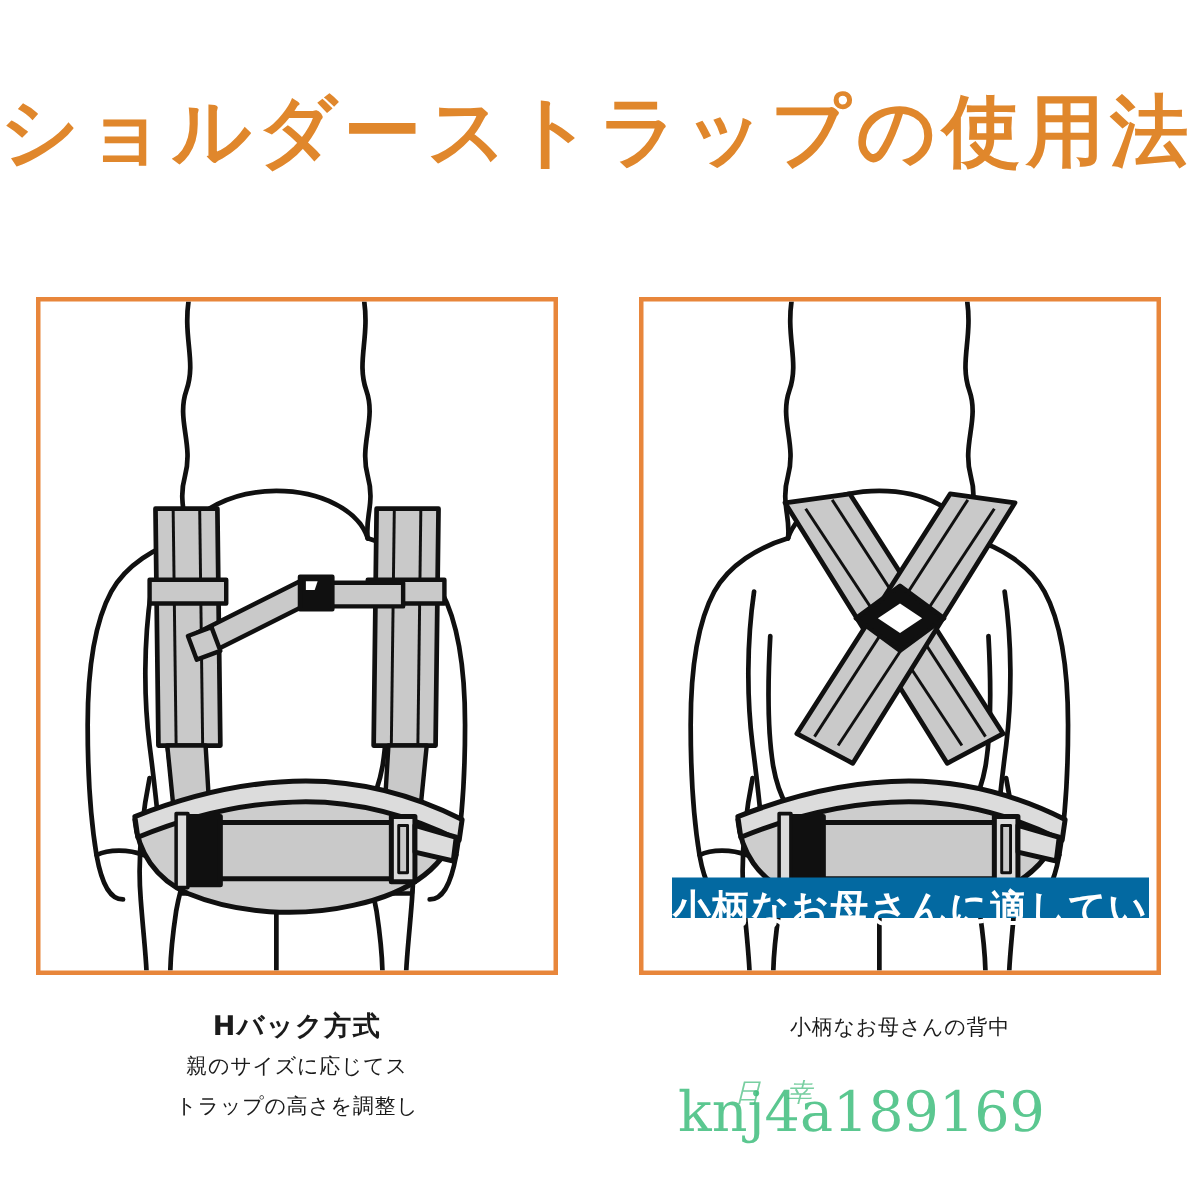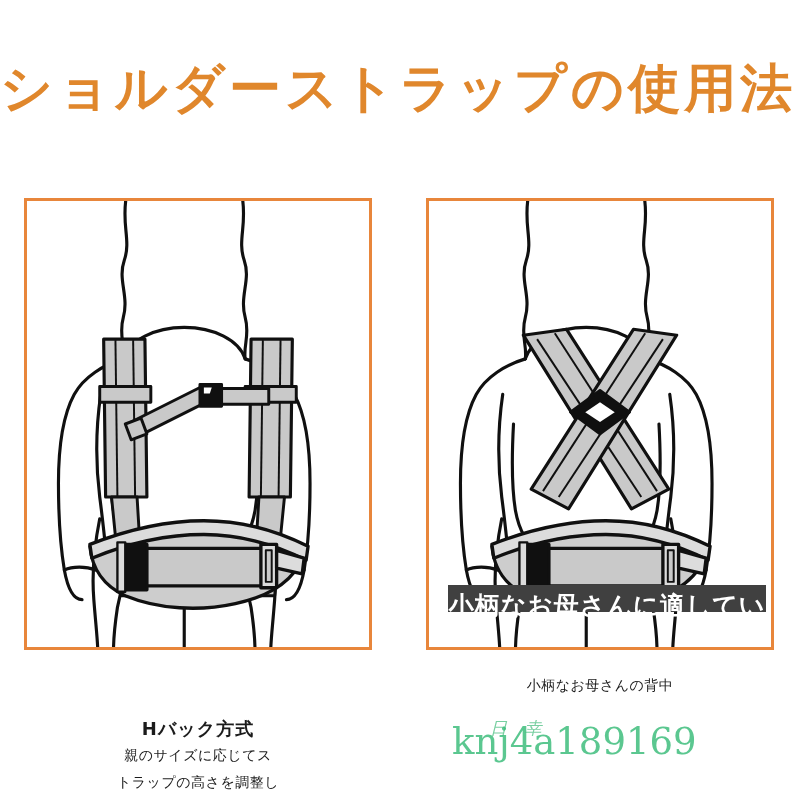--- a/index.html
+++ b/index.html
@@ -53,21 +53,21 @@
     display: block;
   }
 
   
   #banner {
     position: absolute;
     left: 448px;
     top: 585px;
     width: 318px;
     height: 27px;
-    background: #404040;
+    background: #0369a1;
     color: #ffffff;
     font-size: 25px;
     font-weight: 700;
     line-height: 41px;
     text-align: center;
     white-space: nowrap;
     letter-spacing: 1px;
     z-index: 5;
   }
 
@@ -81,21 +81,20 @@
   }
   #caption-left  { left: 24px; }
   #caption-right { left: 426px; }
 
   .cap-head {
     font-size: 18px;
     font-weight: 700;
     line-height: 26px;
     letter-spacing: 1px;
     white-space: nowrap;
-    margin-top: 44px;
   }
   .cap-line {
     font-size: 14px;
     font-weight: 400;
     line-height: 27px;
     letter-spacing: 0.5px;
     white-space: nowrap;
   }
 
   

